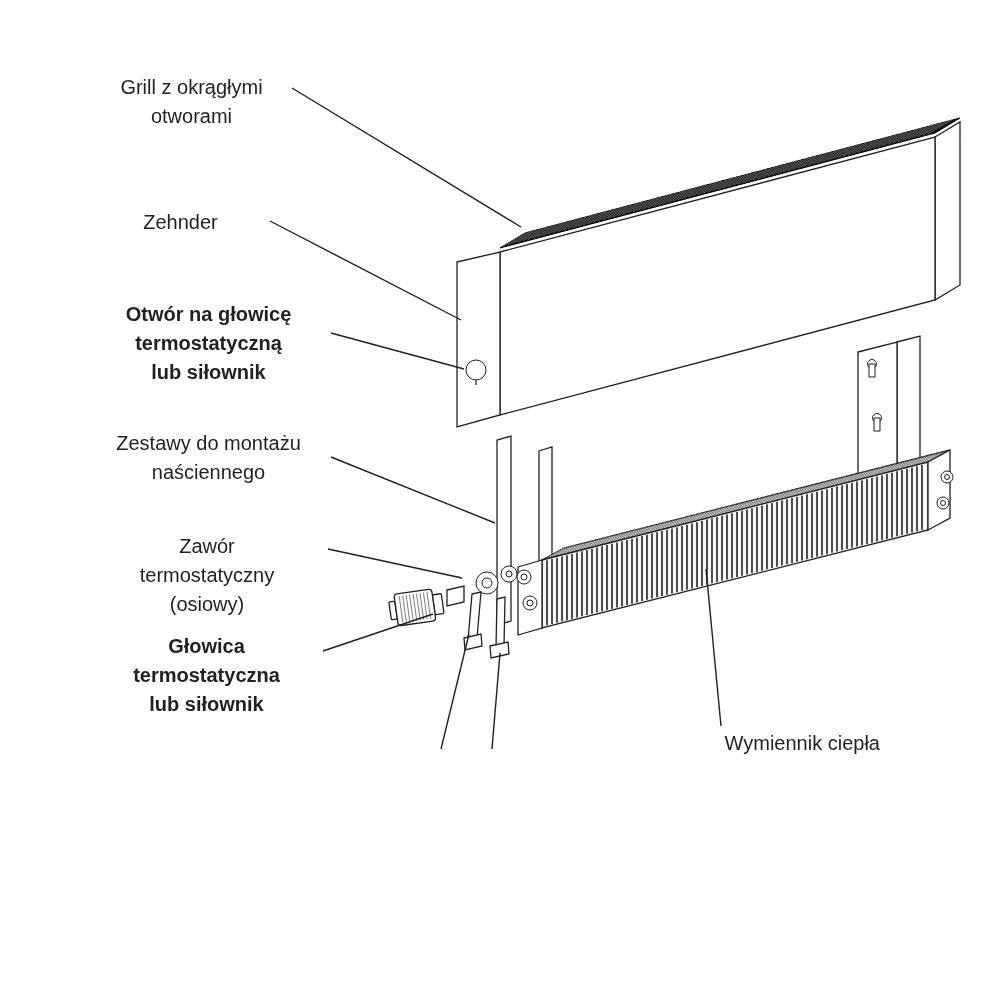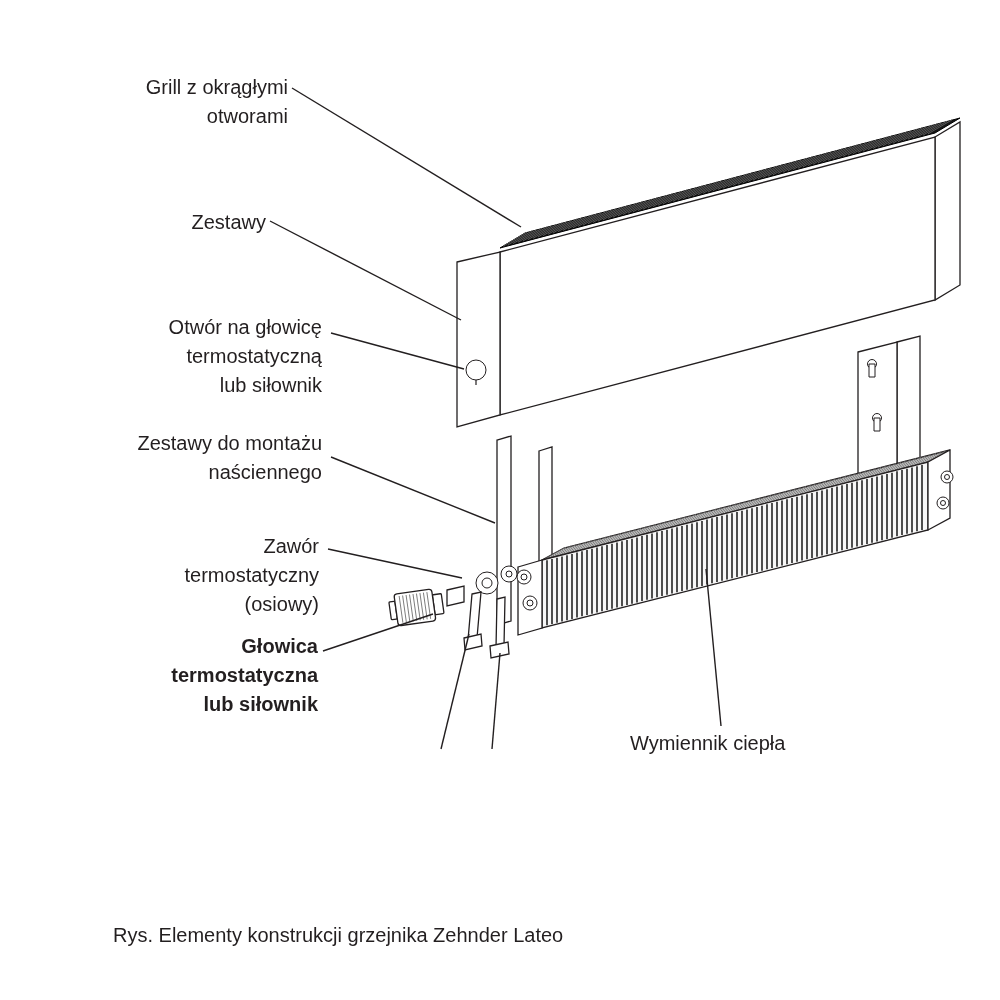--- a/index.html
+++ b/index.html
@@ -1,19 +1,19 @@
 <!DOCTYPE html>
 <html><head>
 <meta charset="utf-8">
 <style>
   html,body{margin:0;padding:0;background:#ffffff;}
   #page{position:relative;width:1000px;height:1000px;background:#ffffff;overflow:hidden;
         font-family:"Liberation Sans",sans-serif;color:#231f20;}
-  .lbl{position:absolute;font-size:20px;line-height:29px;white-space:pre-line;color:#231f20;}
-  .right{text-align:right;}
+  .lbl{position:absolute;font-size:20px;line-height:29px;white-space:pre-line;color:#231f20;text-align:right;}
+  .right{text-align:center;}
   svg{position:absolute;left:0;top:0;}
   .outline{fill:#ffffff;stroke:#231f20;stroke-width:1.3;}
   .outline2{fill:#f7f7f7;stroke:#231f20;stroke-width:1.3;}
   .dark{fill:#161616;stroke:#000000;stroke-width:1;}
   .leader{stroke:#231f20;stroke-width:1.4;}
   #grill-texture line{stroke:#585858;stroke-width:1;}
   #exchanger-hatch line{stroke:#6a6a6a;stroke-width:0.9;}
   #fins line{stroke:#3a3a3a;stroke-width:1.8;}
   #head-ribs line{stroke:#777;stroke-width:0.9;}
   .inner{fill:#ffffff;stroke:#231f20;stroke-width:1;}
@@ -355,34 +355,33 @@
       <line class="leader" x1="323" y1="651" x2="433" y2="614"></line>
       <line class="leader" x1="721" y1="726" x2="706" y2="569"></line>
       <line class="leader" x1="441" y1="749" x2="469" y2="634"></line>
       <line class="leader" x1="492" y1="749" x2="500" y2="653"></line>
     </g>
   </svg>
 
   <div class="lbl right" style="left:95px;top:73px;width:193px;">Grill z okrągłymi
 otworami</div>
 
-  <div class="lbl right" style="left:95px;top:208px;width:171px;">Zestawy</div>
-
-  <div class="lbl right" style="left:95px;top:313px;width:227px;">Otwór na głowicę
+  <div class="lbl right" style="left:95px;top:208px;width:171px;">Zehnder</div>
+
+  <div class="lbl right" style="left:95px;top:300px;width:227px;font-weight:bold;">Otwór na głowicę
 termostatyczną
 lub siłownik</div>
 
   <div class="lbl right" style="left:95px;top:429px;width:227px;">Zestawy do montażu
 naściennego</div>
 
   <div class="lbl right" style="left:95px;top:532px;width:224px;">Zawór
 termostatyczny
 (osiowy)</div>
 
   <div class="lbl right" style="left:95px;top:632px;width:223px;font-weight:bold;">Głowica
 termostatyczna
 lub siłownik</div>
 
 
   <div class="lbl" style="left:630px;top:729px;width:250px;">Wymiennik ciepła</div>
 
-  <div class="lbl" style="left:113px;top:921px;width:640px;">Rys. Elementy konstrukcji grzejnika Zehnder Lateo</div>
 </div>
 
 </body></html>

